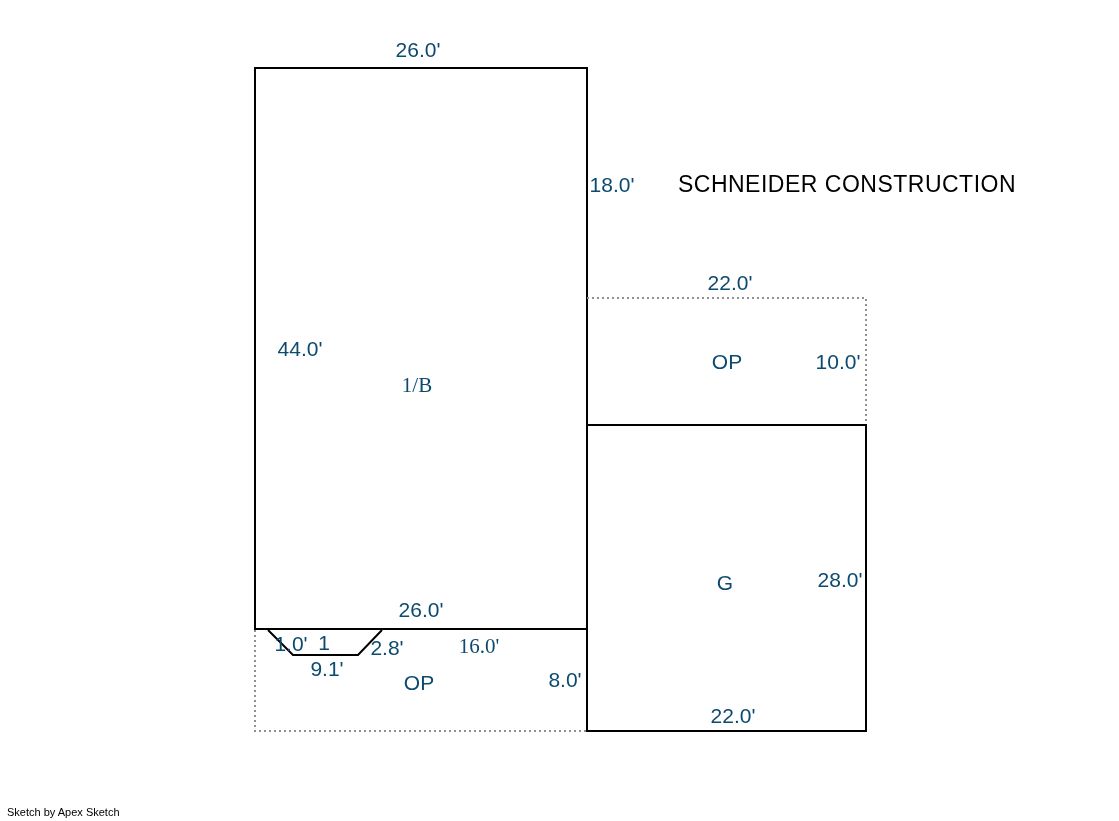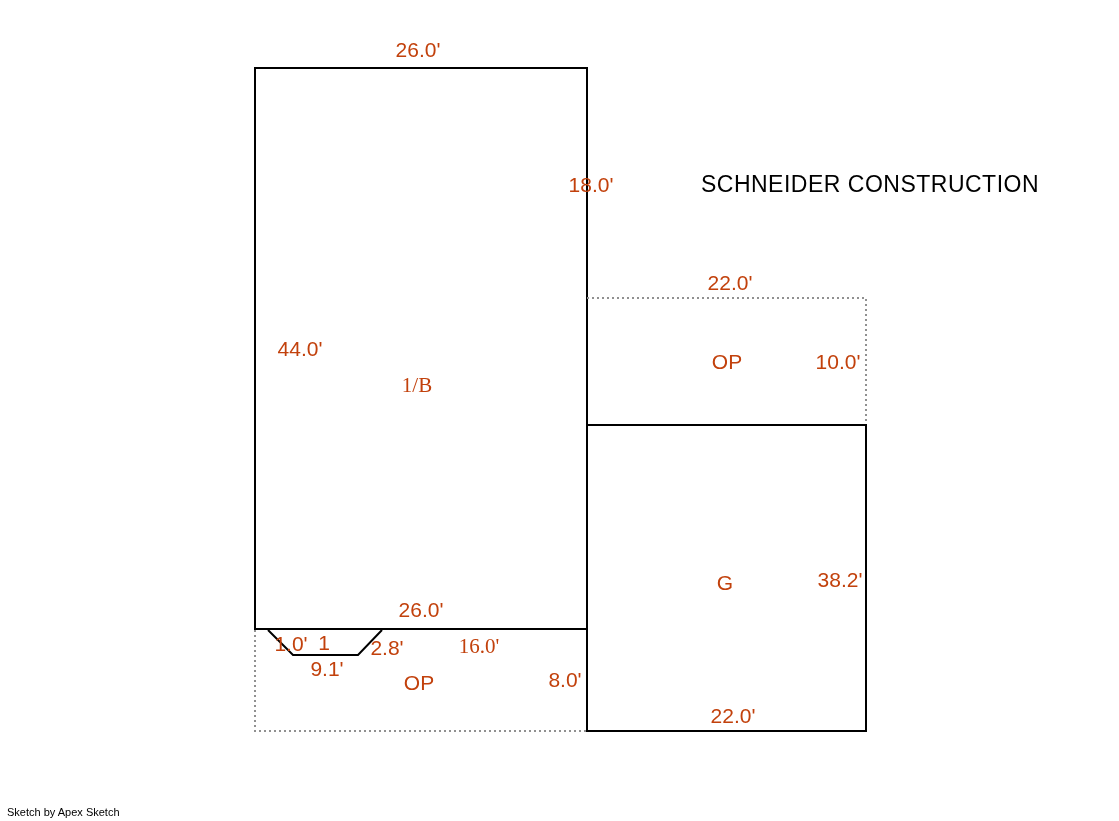--- a/index.html
+++ b/index.html
@@ -20,21 +20,21 @@
     position: absolute;
     left: 0;
     top: 0;
   }
   .dim-label {
     position: absolute;
     transform: translate(-50%, -50%);
     font-size: 21px;
     line-height: 1;
     white-space: nowrap;
-    color: #c2410c;
+    color: #0c4a6e;
   }
   .company-label {
     position: absolute;
     transform: translate(-50%, -50%);
     font-size: 23px;
     line-height: 1;
     white-space: nowrap;
     letter-spacing: 0.5px;
     color: #000000;
   }
@@ -60,33 +60,33 @@
     <path d="M268 630 L293 655 L358 655 L382 630" fill="none" stroke="#000000" stroke-width="2"></path>
 
     <path d="M587 298 L866 298 L866 426" fill="none" stroke="#909090" stroke-width="2" stroke-dasharray="2 3"></path>
 
     <rect x="587" y="425" width="279" height="306" fill="none" stroke="#000000" stroke-width="2"></rect>
 
     <path d="M255 630 L255 731 L587 731" fill="none" stroke="#909090" stroke-width="2" stroke-dasharray="2 3"></path>
   </svg>
 
   <div class="dim-label" style="left:418px; top:49px;">26.0'</div>
-  <div class="dim-label" style="left:591px; top:184px;">18.0'</div>
+  <div class="dim-label" style="left:612px; top:184px;">18.0'</div>
   <div class="dim-label" style="left:278px; top:348px;margin-left:22px;">44.0'</div>
   <div class="dim-label" style="left:417px; top:385px;font-family:Liberation Serif, serif;">1/B</div>
   <div class="dim-label" style="left:421px; top:609px;">26.0'</div>
 
-  <div class="company-label" style="left:870px; top:184px;">SCHNEIDER CONSTRUCTION</div>
+  <div class="company-label" style="left:847px; top:184px;">SCHNEIDER CONSTRUCTION</div>
 
   <div class="dim-label" style="left:730px; top:282px;">22.0'</div>
   <div class="dim-label" style="left:727px; top:361px;">OP</div>
   <div class="dim-label" style="left:838px; top:361px;">10.0'</div>
 
   <div class="dim-label" style="left:725px; top:582px;">G</div>
-  <div class="dim-label" style="left:840px; top:579px;">38.2'</div>
+  <div class="dim-label" style="left:840px; top:579px;">28.0'</div>
   <div class="dim-label" style="left:733px; top:715px;">22.0'</div>
 
   <div class="dim-label" style="left:263px; top:643px;margin-left:28px;">1.0'</div>
   <div class="dim-label" style="left:324px; top:642px;">1</div>
   <div class="dim-label" style="left:387px; top:647px;">2.8'</div>
   <div class="dim-label" style="left:327px; top:668px;">9.1'</div>
   <div class="dim-label" style="left:479px; top:646px;font-family:Liberation Serif, serif;">16.0'</div>
   <div class="dim-label" style="left:419px; top:682px;">OP</div>
   <div class="dim-label" style="left:565px; top:679px;">8.0'</div>
 

